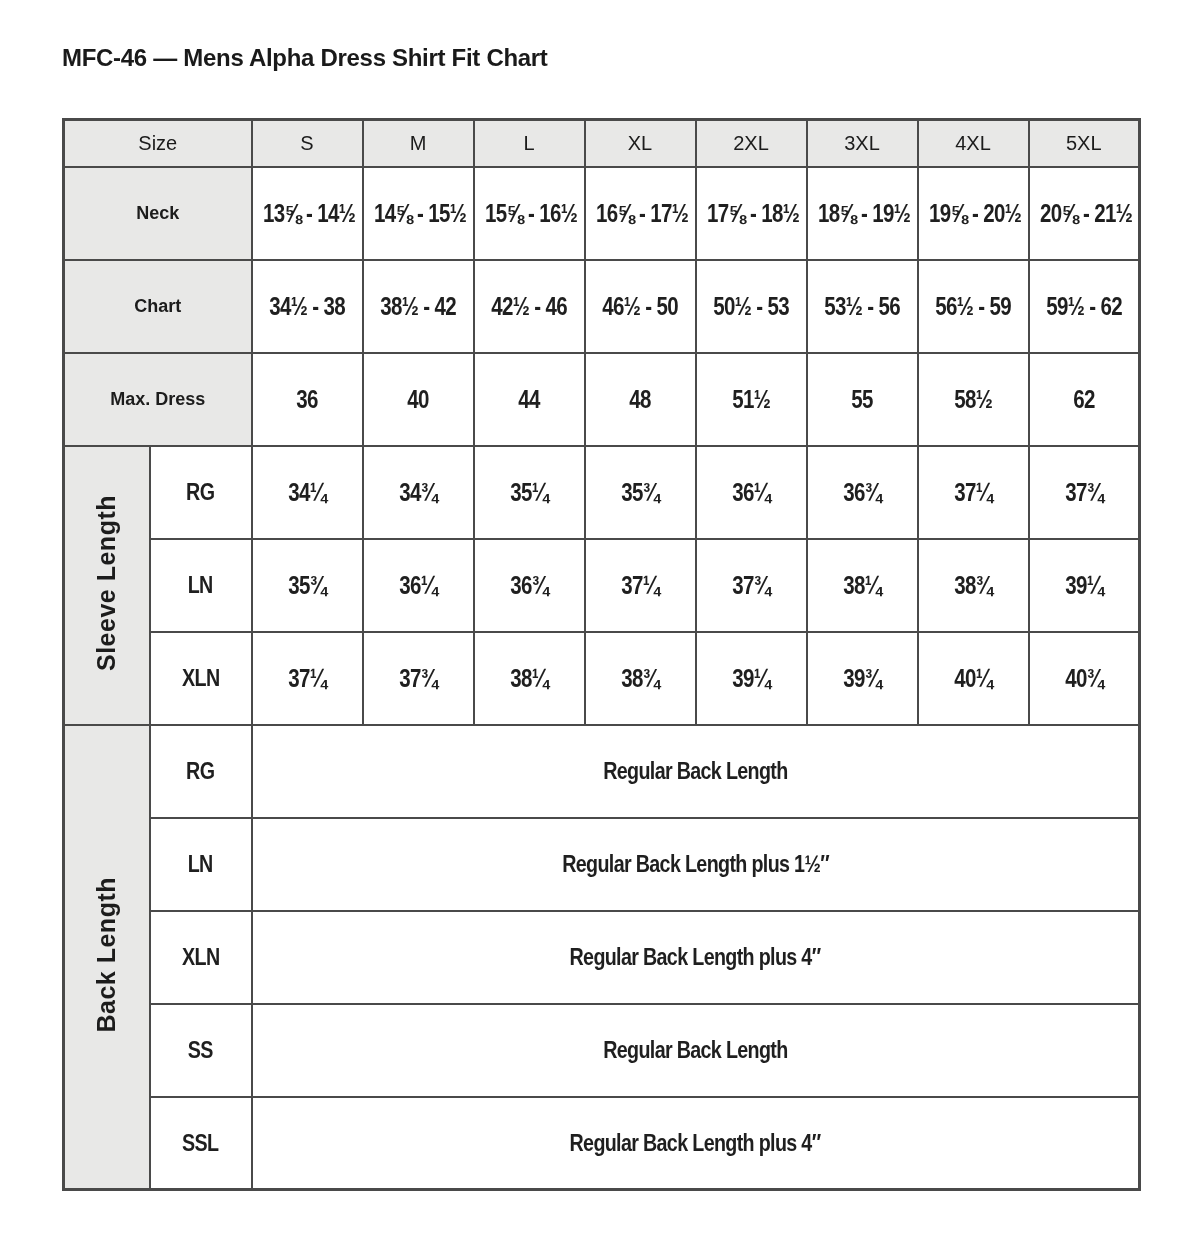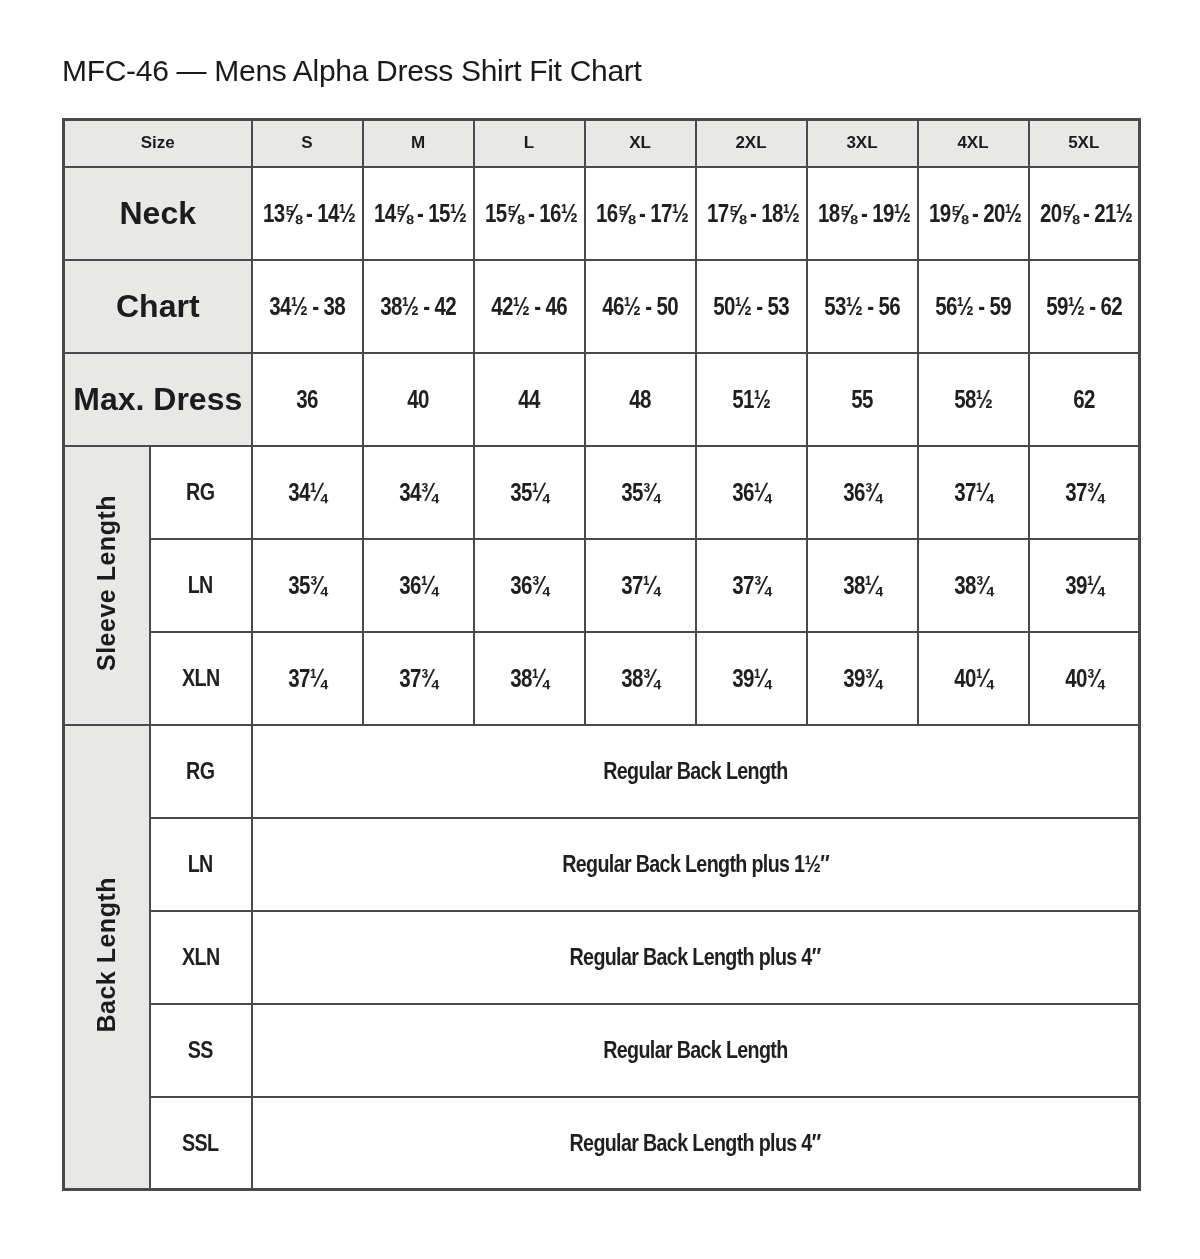--- a/index.html
+++ b/index.html
@@ -1,38 +1,38 @@
 <!DOCTYPE html>
 <html><head>
 <meta charset="utf-8">
 <style>
   html, body { margin:0; padding:0; }
   body {
     width:1200px; height:1259px; background:#ffffff; position:relative;
     font-family:"Liberation Sans", sans-serif; color:#1c1c1c;
   }
   .page-title {
-    position:absolute; left:62px; top:54px;
-    font-size:30px; font-weight:normal; letter-spacing:-0.3px; color:#1a1a1a;
+    position:absolute; left:62px; top:44px;
+    font-size:24px; font-weight:bold; letter-spacing:-0.3px; color:#1a1a1a;
     white-space:nowrap;
   }
   table.fit-chart {
     position:absolute; left:62px; top:118px; width:1076px;
     border-collapse:collapse; table-layout:fixed;
   }
   table.fit-chart, table.fit-chart td, table.fit-chart th {
     border:2px solid #4a4a4a;
   }
   table.fit-chart { border-width:3px; }
   td, th { text-align:center; vertical-align:middle; padding:0; overflow:hidden; }
   tr.hdr-row  { height:47px; }
   tr.data-row { height:93px; }
   .gray { background:#e8e8e7; }
-  .hdr { font-weight:bold; font-size:17px; color:#1c1c1c; }
-  .rowlabel { font-weight:bold; font-size:32px; color:#1c1c1c; }
+  .hdr { font-weight:normal; font-size:20px; color:#1c1c1c; }
+  .rowlabel { font-weight:bold; font-size:18px; color:#1c1c1c; }
   .val {
     display:inline-block; transform:scaleX(0.82); transform-origin:50% 50%;
     font-weight:bold; font-size:25px; letter-spacing:-0.8px; white-space:nowrap;
     color:#1f1f1f;
   }
   .code .val { font-size:24px; }
   .span-text .val { font-size:24px; }
   .vcell { padding:0; }
   .vlabel {
     display:inline-block;

